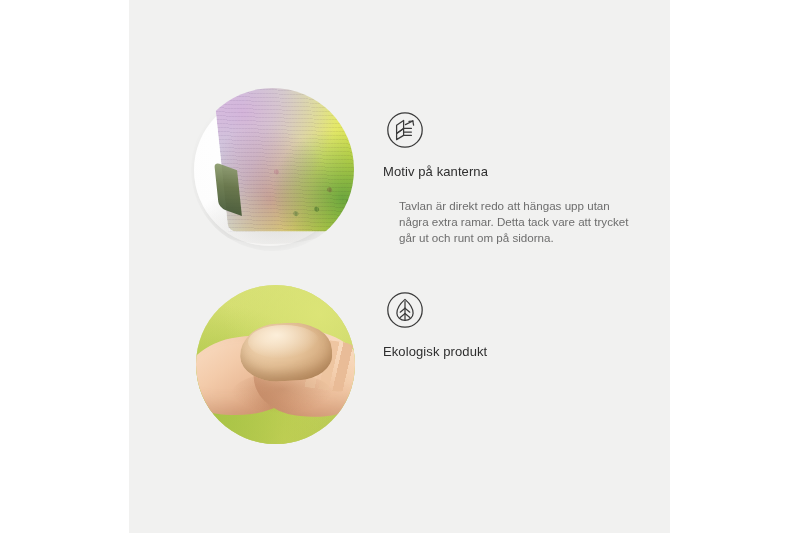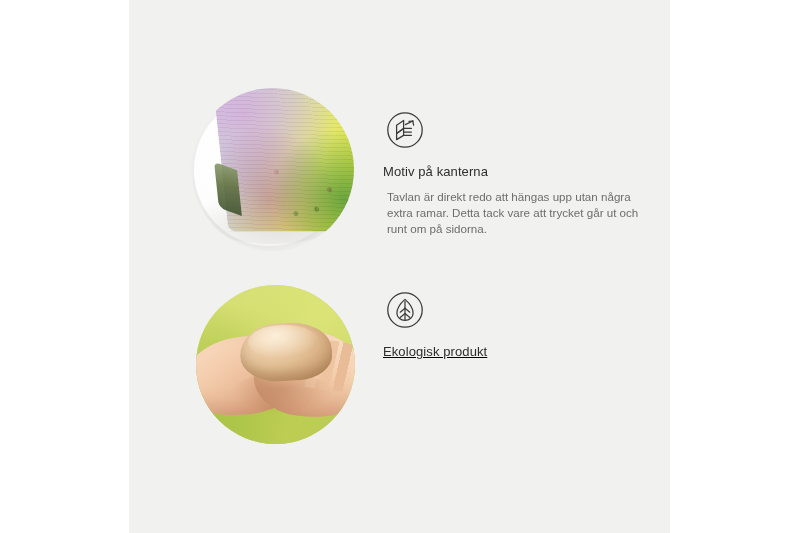--- a/index.html
+++ b/index.html
@@ -214,42 +214,42 @@
     border-radius: 50%;
     background: radial-gradient(ellipse at 50% 40%, rgba(150,90,55,0.30) 0%, rgba(150,90,55,0) 72%);
   }
 
   
   .textcol {
     position: absolute;
     width: 270px;
   }
   #text-canvas { left: 383px; top: 108px; }
-  #text-eco    { left: 383px; top: 288px; text-decoration: underline; }
+  #text-eco    { left: 383px; top: 288px; }
 
   .icon-wrap {
     width: 44px;
     height: 44px;
     margin-bottom: 10px;
   }
   .icon-wrap svg { display: block; }
 
   .feat-title {
     font-size: 13px;
     line-height: 20px;
     color: #2e2e2e;
     font-weight: 400;
     margin: 0 0 7px 0;
     letter-spacing: .1px;
   }
   .feat-body {
     font-size: 11.6px;
     line-height: 16.2px;
     color: #6d6d6d;
-    margin: 4px;
+    margin: 16px;
     max-width: 262px;
   }
 </style>
 </head>
 <body>
 
 <div id="stage">
 
   <div id="panel"></div>
 

